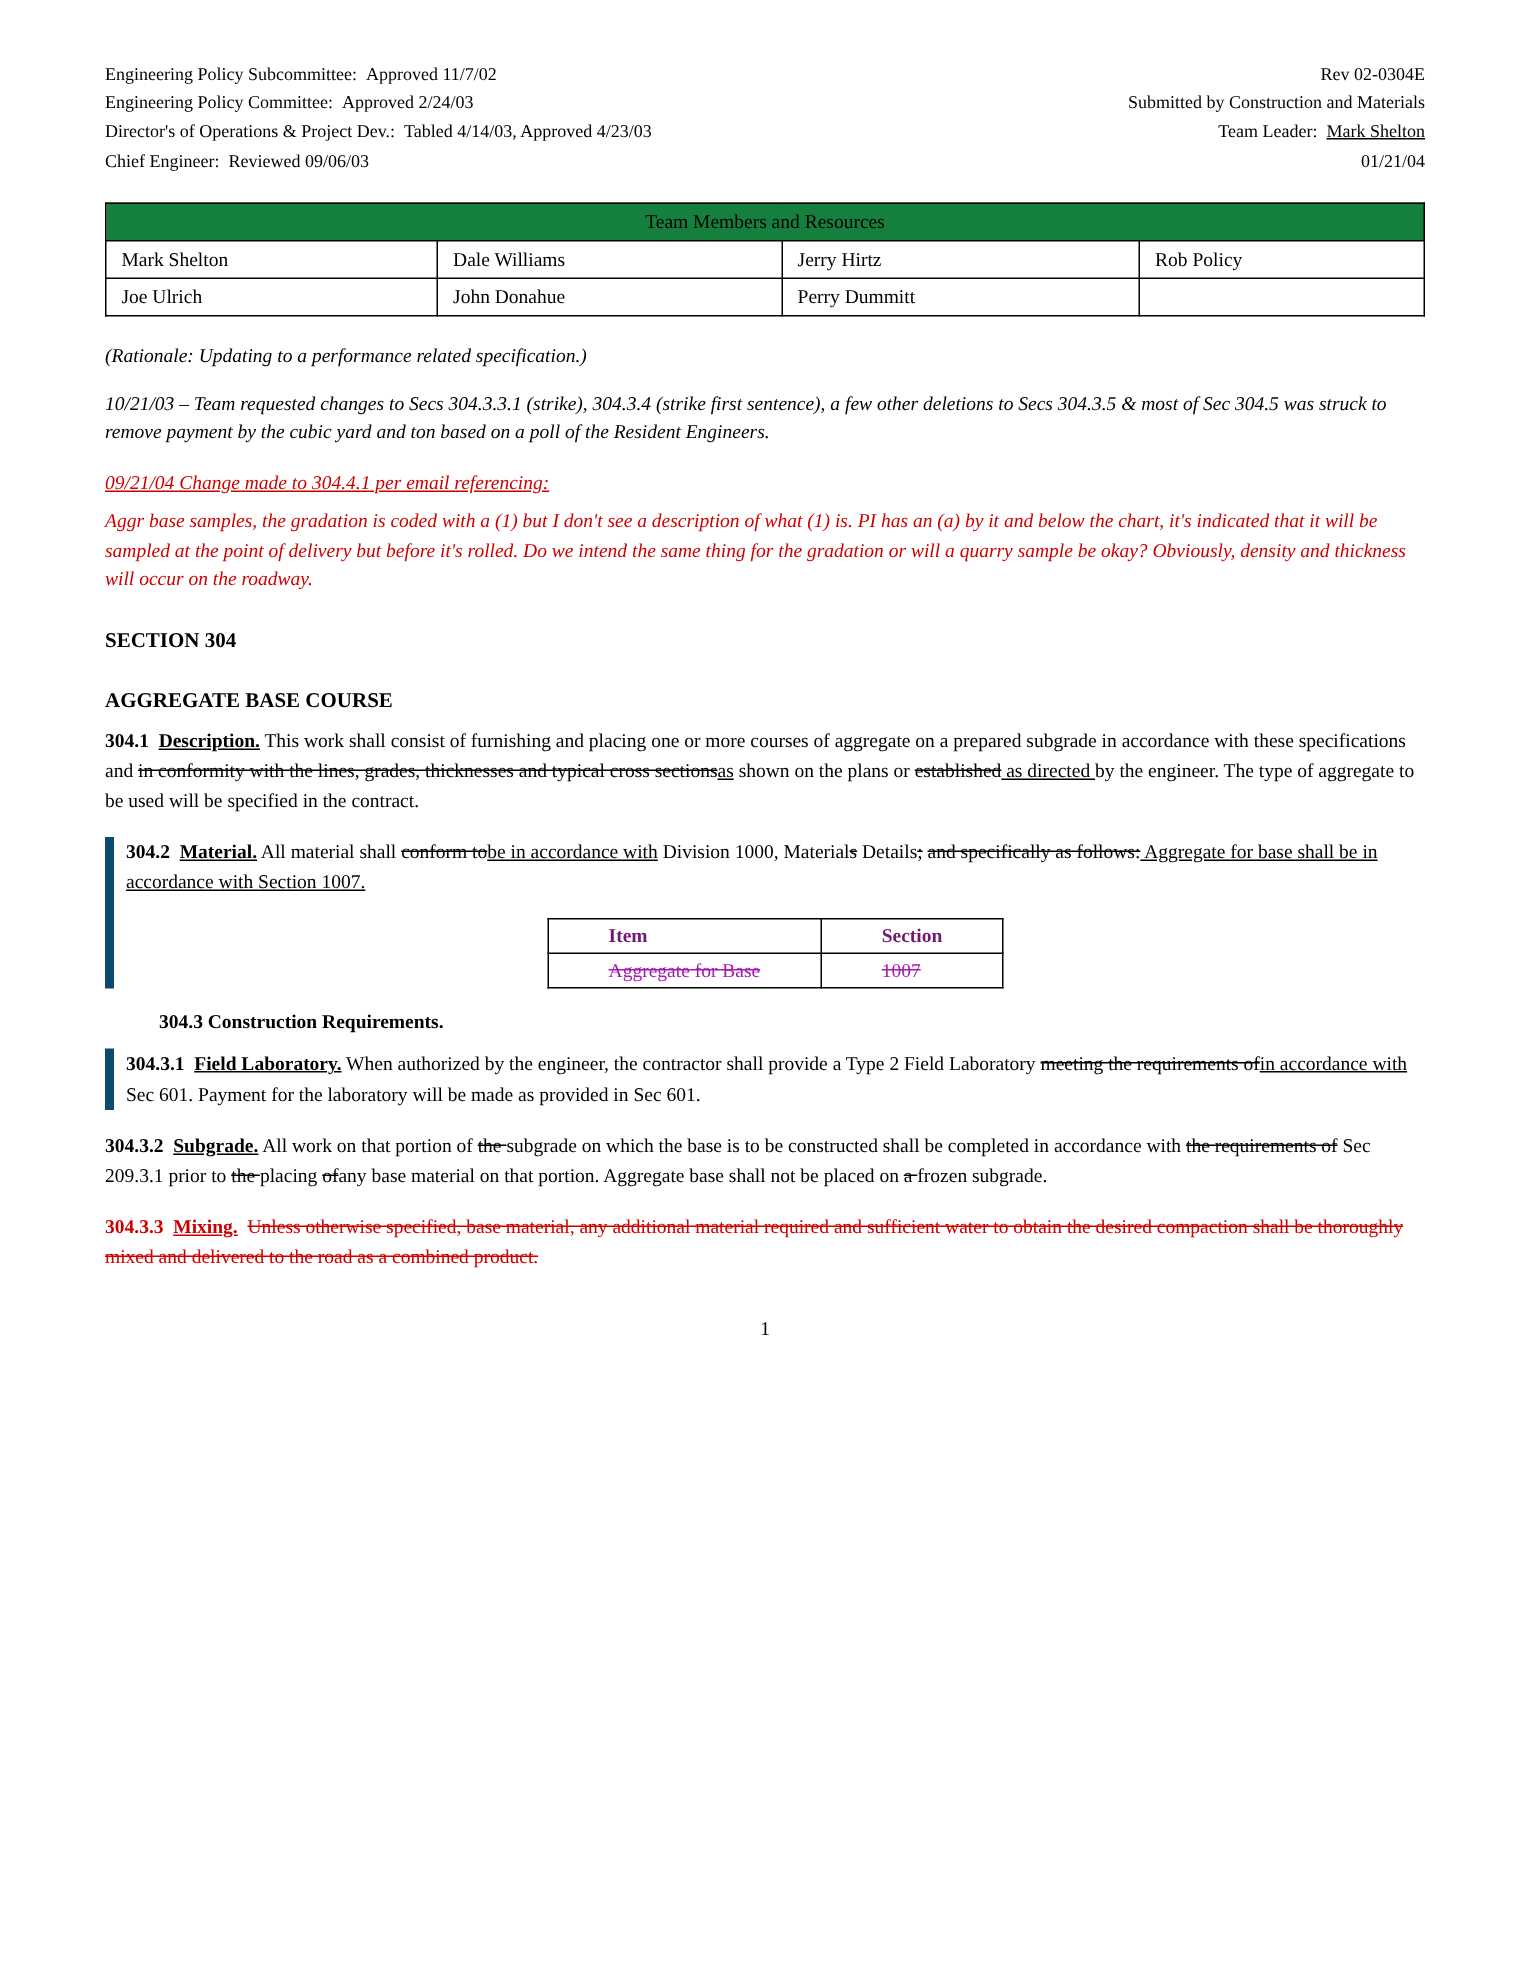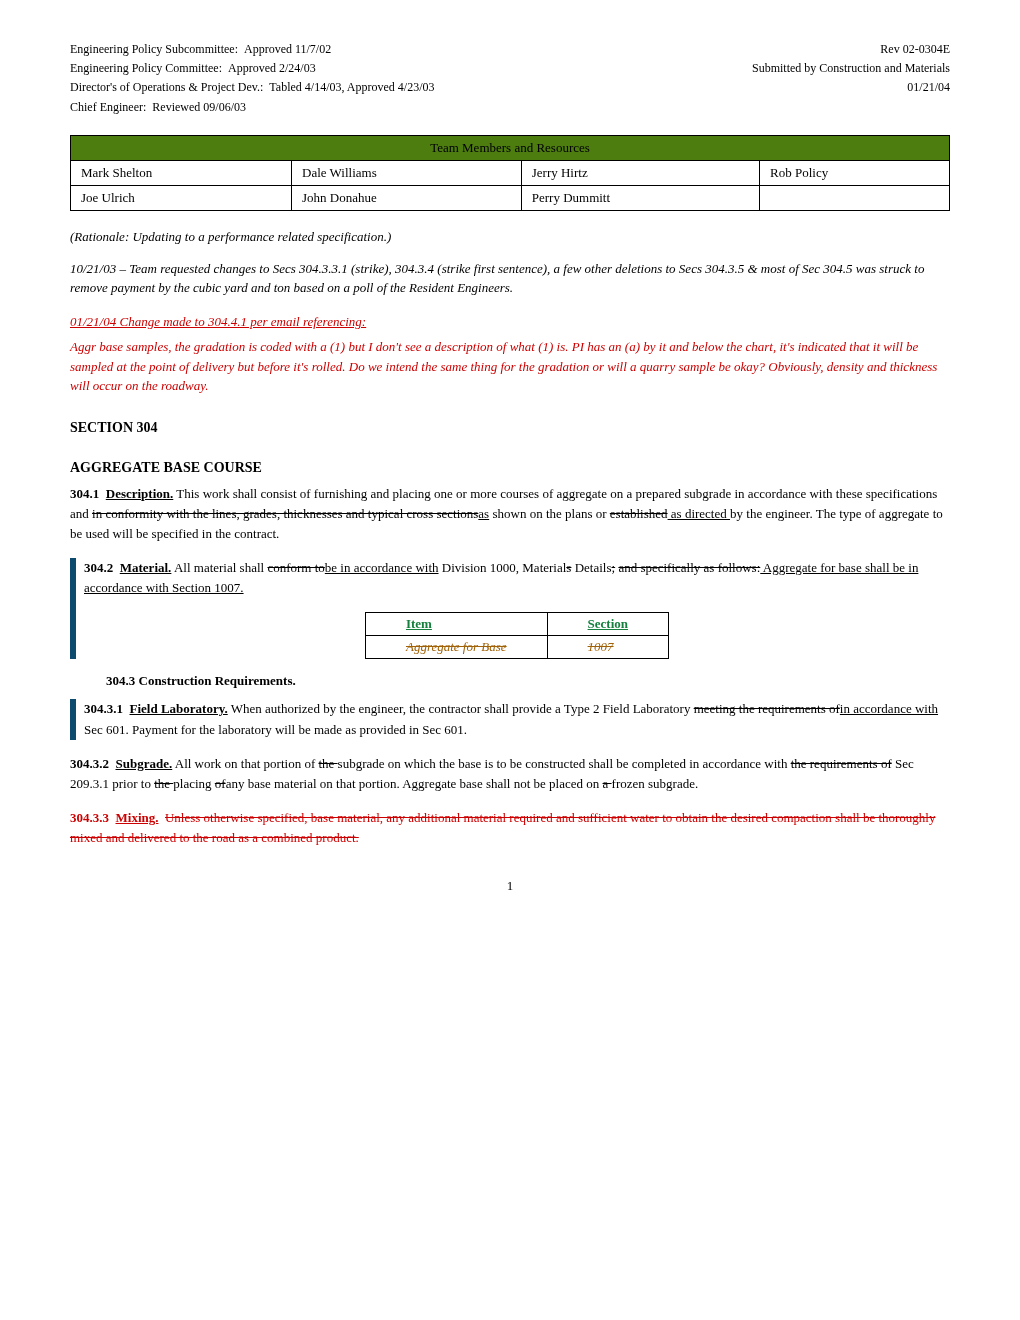--- a/index.html
+++ b/index.html
@@ -36,21 +36,21 @@
     .team-table th, .team-table td {
       border: 1px solid #000;
       padding: 4px 10px;
       font-size: 13px;
     }
     .team-table th {
       text-align: center;
       font-weight: normal;
     }
     .team-table .header-row th {
-      background: #4d7c0f;
+      background: #15803d;
     }
 
     .rationale {
       font-style: italic;
       margin-bottom: 14px;
       font-size: 13px;
     }
 
     .italic-block {
       font-style: italic;
@@ -90,27 +90,25 @@
       border-collapse: collapse;
       margin: 10px auto;
     }
     .material-table th, .material-table td {
       border: 1px solid #000;
       padding: 3px 40px;
       text-align: left;
     }
     .material-table th {
       font-weight: bold;
-      text-decoration: underline;
-      color: #15803d;
+      color: #701a75;
     }
     .material-table td {
-      color: #a16207;
+      color: #a21caf;
       text-decoration: line-through;
-      font-style: italic;
     }
 
     .page-number {
       text-align: center;
       margin-top: 30px;
       font-size: 13px;
     }
 
     .section-304-3 {
       font-weight: bold;
@@ -133,20 +131,23 @@
     <div class="header-line">
       Director's of Operations &amp; Project Dev.:&nbsp;&nbsp;<span>Tabled 4/14/03, Approved 4/23/03</span>
     </div>
     <div class="header-line">
       Chief Engineer:&nbsp;&nbsp;<span>Reviewed 09/06/03</span>
     </div>
   </div>
   <div class="header-right">
     <div class="header-line">Rev 02-0304E</div>
     <div class="header-line">Submitted by Construction and Materials</div>
+    <div class="header-line">
+      Team Leader:&nbsp;&nbsp;<span class="underline">Mark Shelton</span>
+    </div>
     <div class="header-line">01/21/04</div>
   </div>
 </div>
 
 <table class="team-table">
   <tbody>
       <tr class="header-row">
     <th colspan="4">Team Members and Resources</th>
   </tr>
   <tr>
@@ -161,21 +162,21 @@
     <td>Perry Dummitt</td>
     <td></td>
   </tr>
 </tbody>
   </table>
 
 <p class="rationale">(Rationale:  Updating to a performance related specification.)</p>
 
 <p class="italic-block">10/21/03 – Team requested changes to Secs 304.3.3.1 (strike), 304.3.4 (strike first sentence), a few other deletions to Secs 304.3.5 &amp; most of Sec 304.5 was struck to remove payment by the cubic yard and ton based on a poll of the Resident Engineers.</p>
 
-<p class="red-italic-block" style="text-decoration:underline; margin-bottom:6px;">01/21/04 Change made to 304.4.1 per email referencing:</p>
+<p class="red-italic-block" style="text-decoration:underline; margin-bottom:6px;">09/21/04 Change made to 304.4.1 per email referencing:</p>
 
 <p class="red-italic-block">Aggr base samples, the gradation is coded with a (1) but I don't see a description of what (1) is.  PI has an (a) by it and below the chart, it's indicated that it will be sampled at the point of delivery but before it's rolled.  Do we intend the same thing for the gradation or will a quarry sample be okay?  Obviously, density and thickness will occur on the roadway.</p>
 
 <p class="section-title">SECTION 304</p>
 
 <p class="section-title">AGGREGATE BASE COURSE</p>
 
 <p class="body-paragraph">
   <span class="bold">304.1</span>&nbsp;&nbsp;<span class="bold underline">Description.</span>  This work shall consist of furnishing and placing one or more courses of aggregate on a prepared subgrade in accordance with these specifications and <span class="strikethrough">in conformity with the lines, grades, thicknesses and typical cross sections</span><span class="underline">as</span> shown on the plans or <span class="strikethrough">established</span><span class="underline"> as directed </span>by the engineer.  The type of aggregate to be used will be specified in the contract.
 </p>

